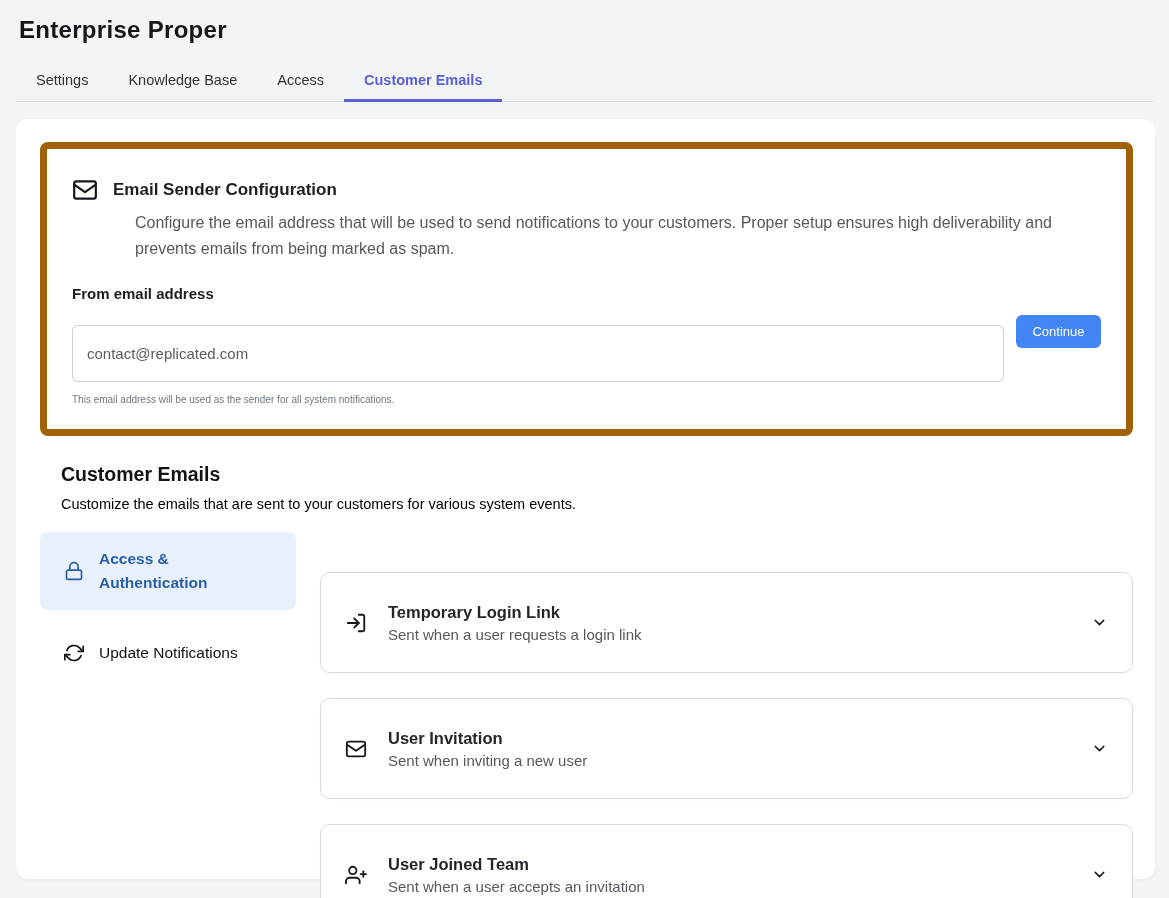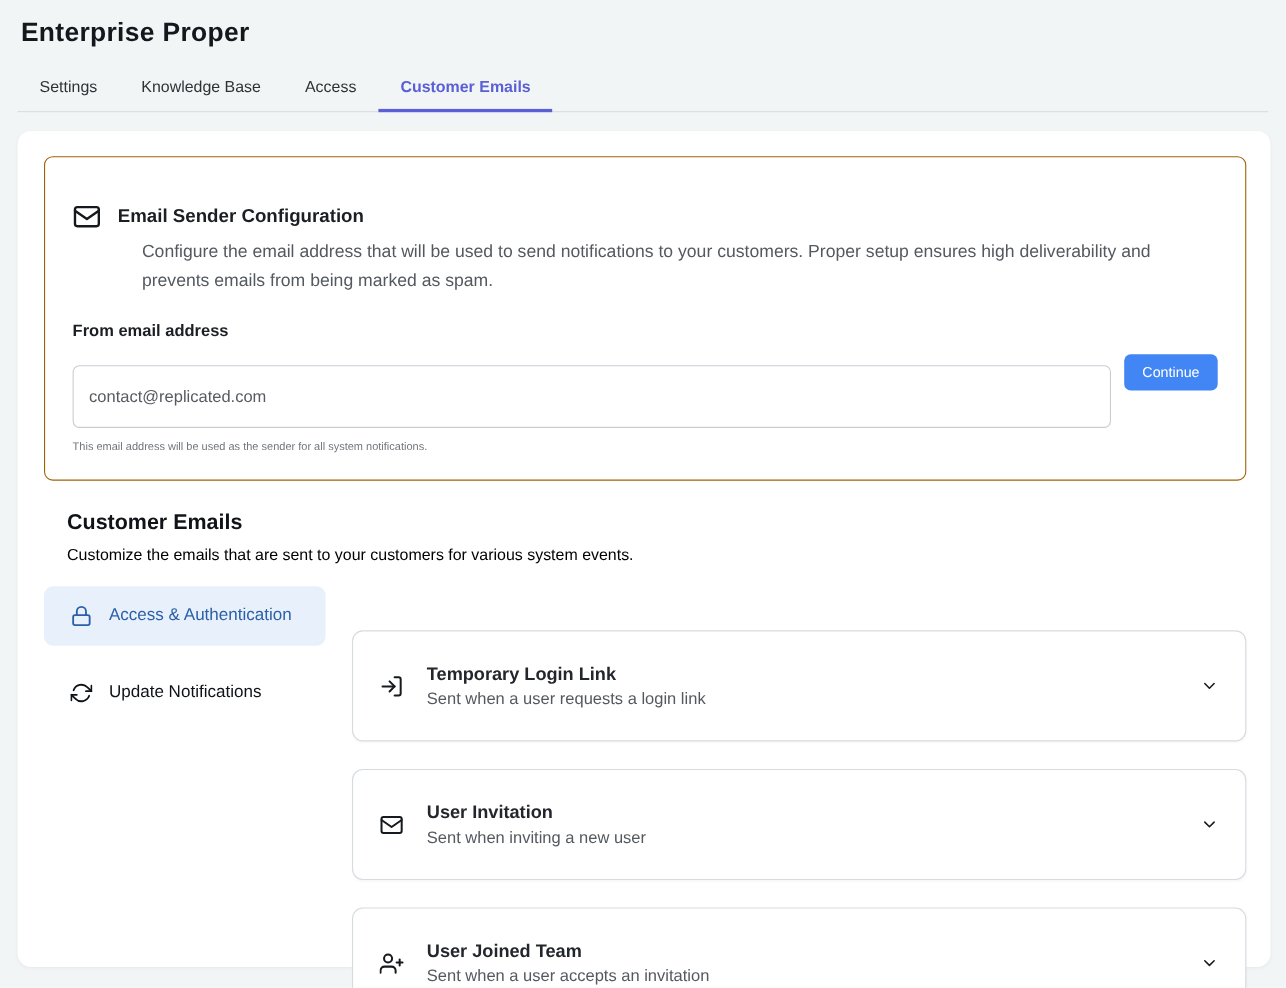--- a/index.html
+++ b/index.html
@@ -34,22 +34,22 @@
   
   .panel {
     margin:17px 14px 0 16px; width:1139px; height:760px;
     background:#fff; border-radius:12px;
     padding:23px 22px 24px 24px;
     box-shadow:0 1px 3px rgba(16,24,40,.05);
   }
 
   
   .sender-card {
-    border:1px solid #a16207; border-radius:8px;
-    padding:41px 25px 24px 25px; background:#fff;
+    border:7px solid #a16207; border-radius:8px;
+    padding:28px 25px 24px 25px; background:#fff;
   }
   .card-head { display:flex; align-items:center; gap:15px; }
   .card-head svg { width:26px; height:26px; flex-shrink:0; }
   .card-title { font-size:17px; font-weight:700; color:#1b1e23; }
   .card-desc {
     margin:7px 0 0 63px; max-width:985px;
     font-size:16px; line-height:1.63; color:#54595f;
   }
   .from-label {
     display:block; margin:23px 0 0 0;
@@ -79,21 +79,21 @@
   .categories { width:256px; flex-shrink:0; }
   .cat {
     display:flex; align-items:center; gap:15px;
     padding:15px 28px 15px 24px; border-radius:8px;
     font-size:15.5px; line-height:1.55; font-weight:500;
     color:#0f1216; cursor:pointer;
   }
   .cat svg { width:20px; height:20px; flex-shrink:0; }
   .cat.active {
     background:var(--selected_bg,#e8f1fb);
-    color:var(--selected_fg,#2b5fa7); font-weight:400;
+    color:var(--selected_fg,#2b5fa7); font-weight:700;
   }
   .cat + .cat { margin-top:16px; }
 
   .email-list { flex:1; display:flex; flex-direction:column; gap:25px;margin-top:40px; }
   .email-card {
     display:flex; align-items:center; gap:21px;
     border:1px solid #d7dbdf; border-radius:10px;
     padding:27px 24px; min-height:101px; background:#fff; cursor:pointer;
     box-shadow:0 1px 2px rgba(16,24,40,.03);
   }

